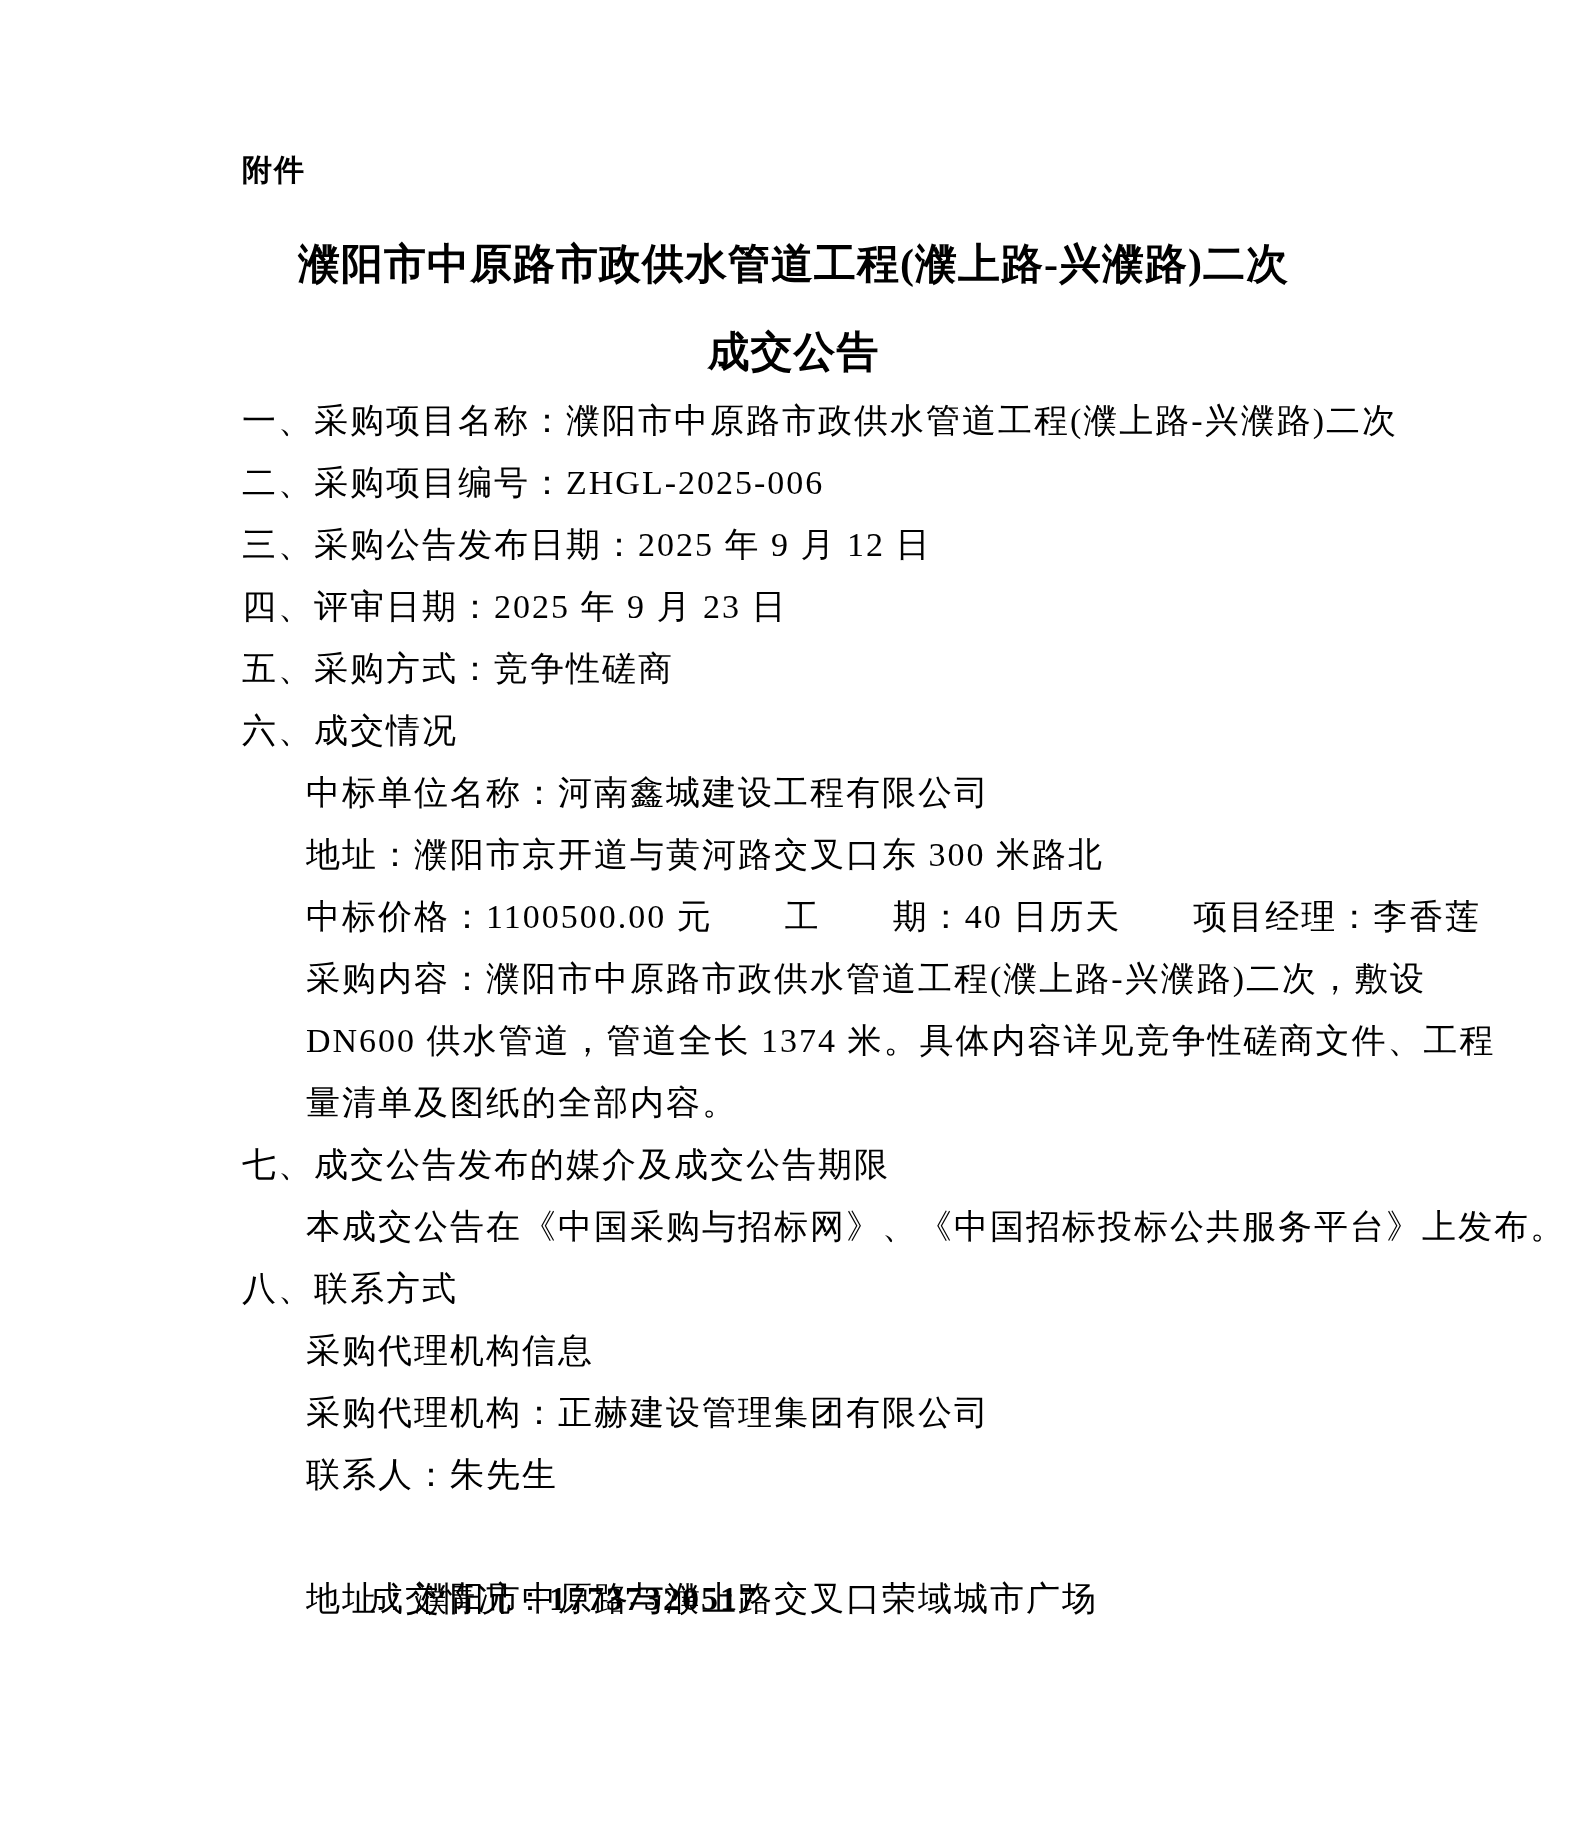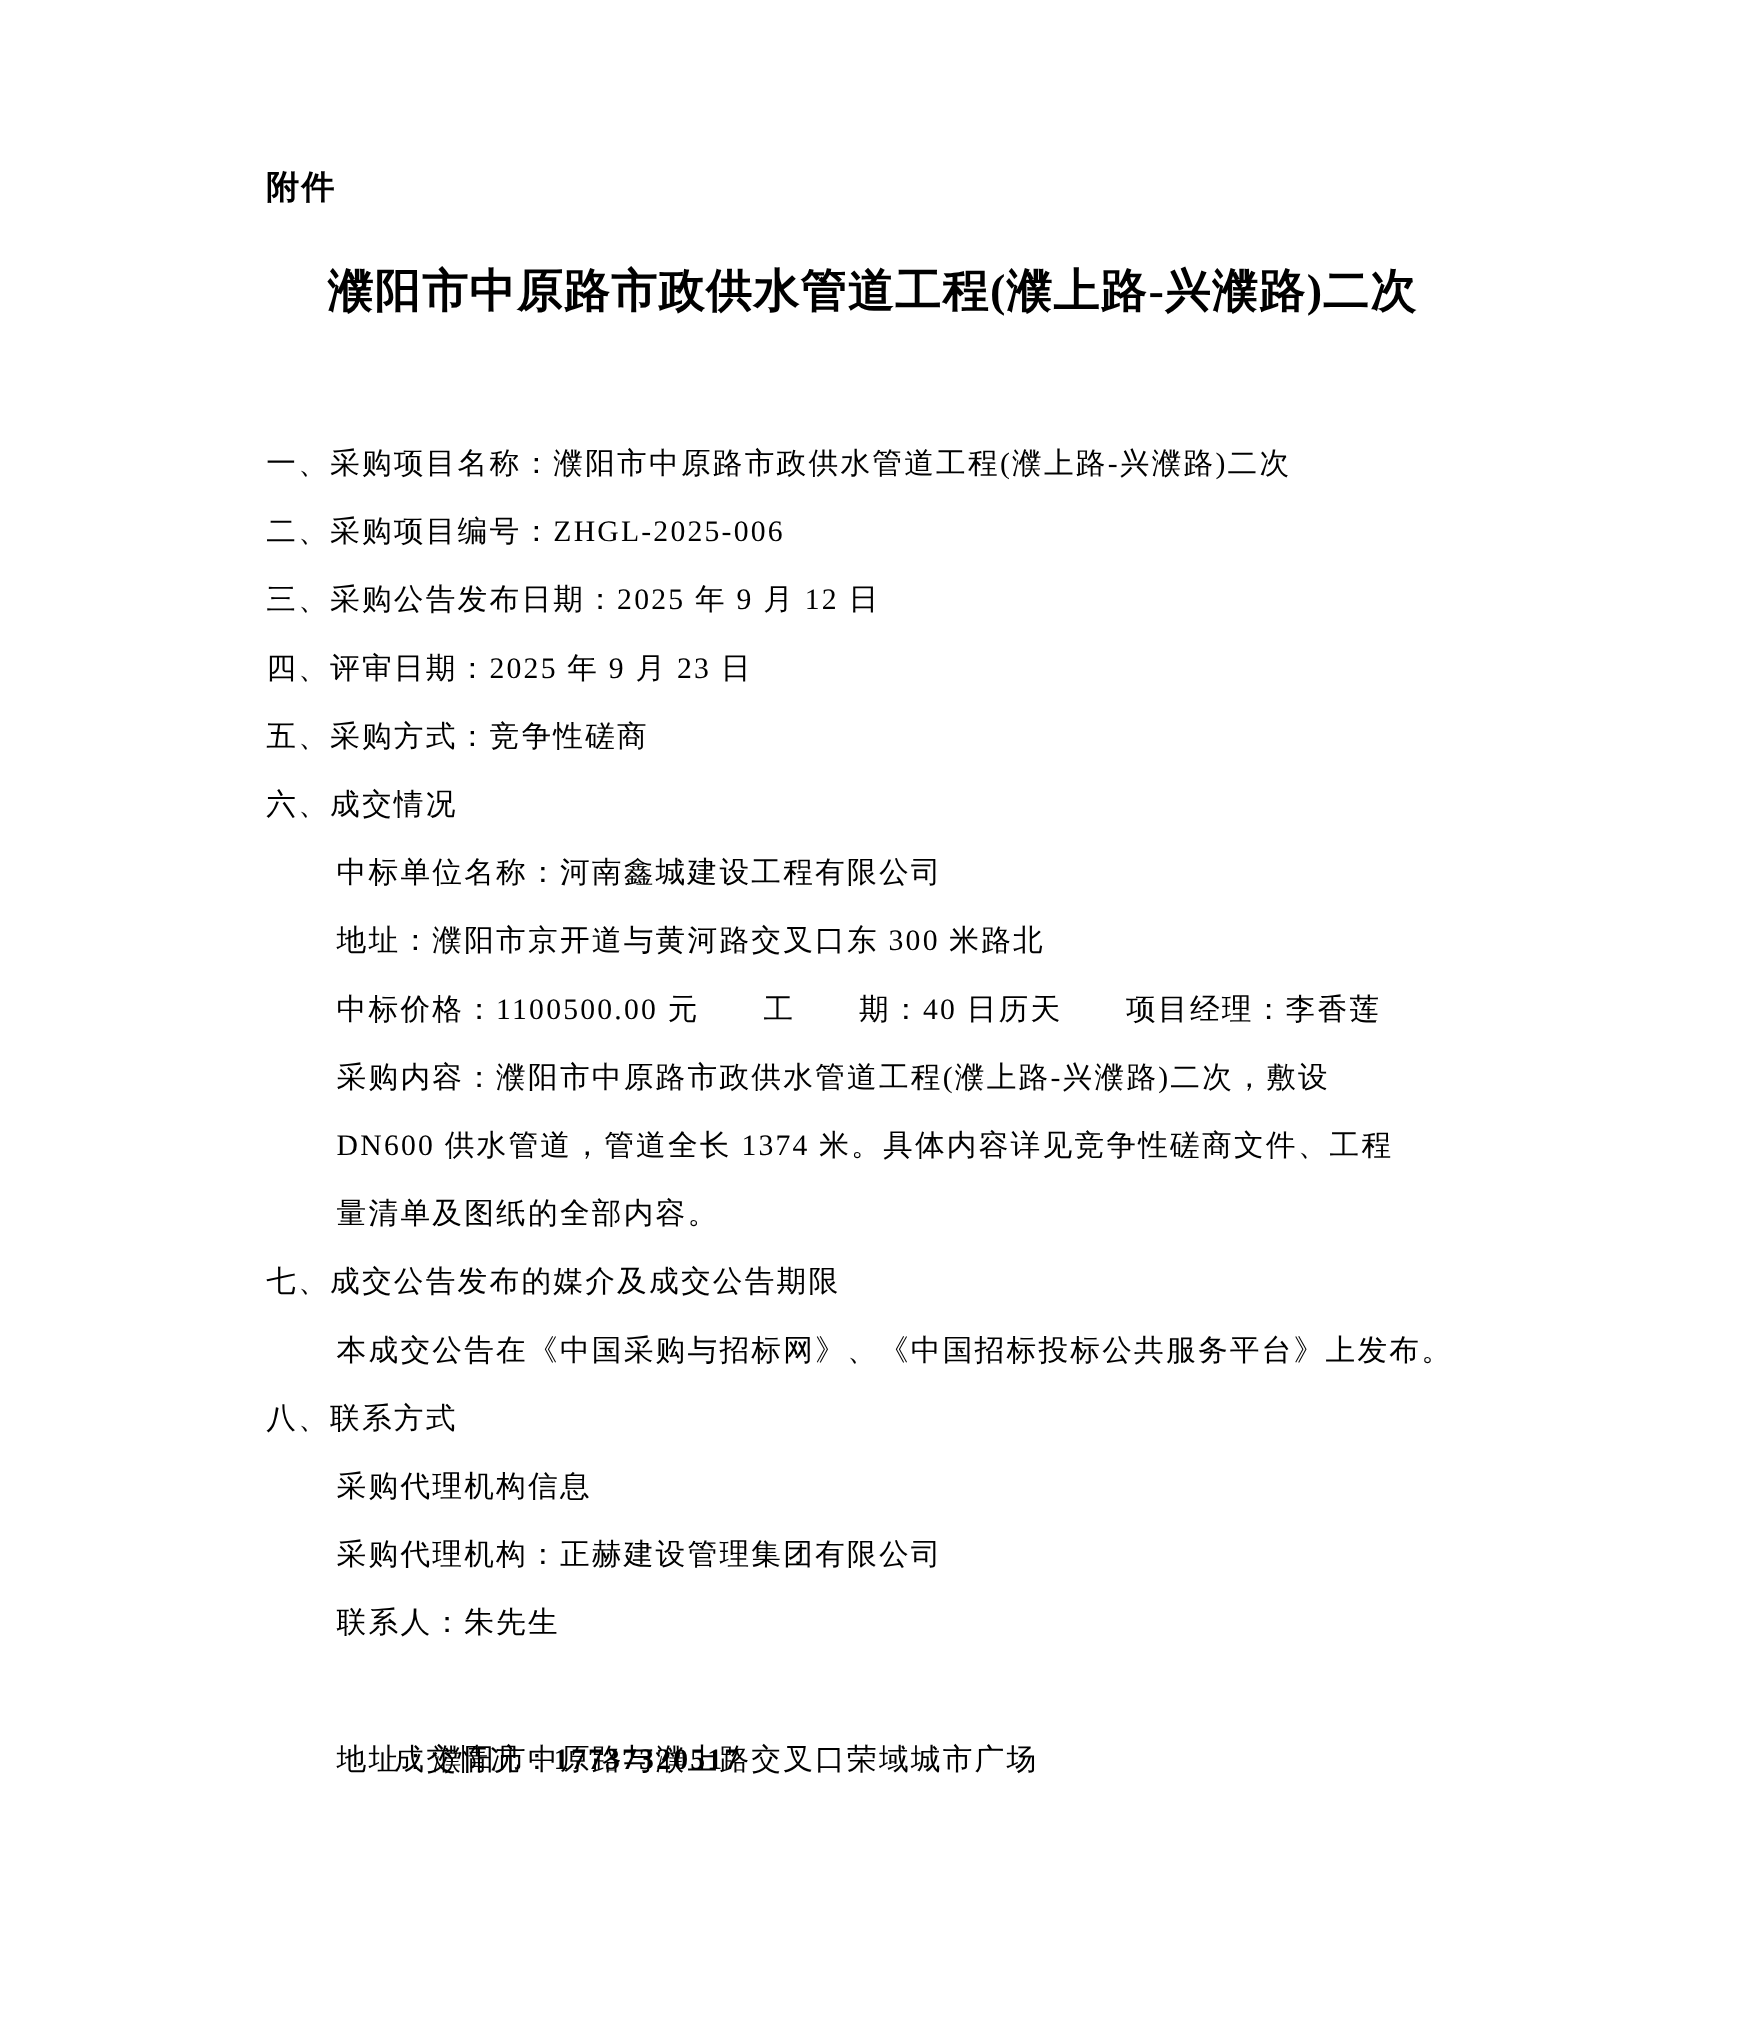--- a/index.html
+++ b/index.html
@@ -35,21 +35,21 @@
     letter-spacing: 1px;
     white-space: pre;
   }
   .title-line1 { top: 236px; }
   .title-line2 { top: 324px; }
   .doc-body {
     position: absolute;
     left: 242px;
     top: 390px;
     width: 1190px;
-    font-size: 27px;
+    font-size: 34px;
     line-height: 62px;
     letter-spacing: 2px;
   }
   .line {
     white-space: pre;
     height: 62px;
   }
   .line.sub {
     padding-left: 64px;
   }
@@ -59,20 +59,21 @@
 </style>
 </head>
 <body>
 
 <div class="page">
 
   <div class="attachment">附件</div>
 
   <div class="title-line title-line1">濮阳市中原路市政供水管道工程(濮上路-兴濮路)二次</div>
 
+  <div class="title-line title-line2">成交公告</div>
 
   <div class="doc-body">
 
     <div class="line main">一、采购项目名称：濮阳市中原路市政供水管道工程(濮上路-兴濮路)二次</div>
 
     <div class="line main">二、采购项目编号：ZHGL-2025-006</div>
 
     <div class="line main">三、采购公告发布日期：2025 年 9 月 12 日</div>
 
     <div class="line main">四、评审日期：2025 年 9 月 23 日</div>

